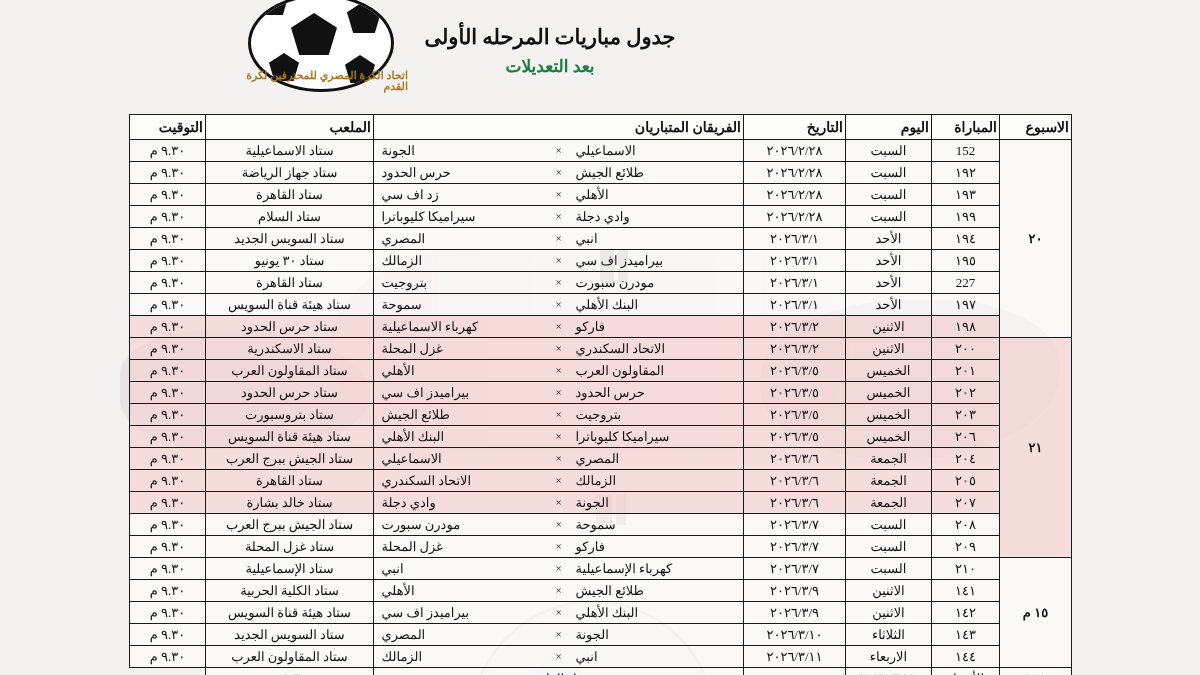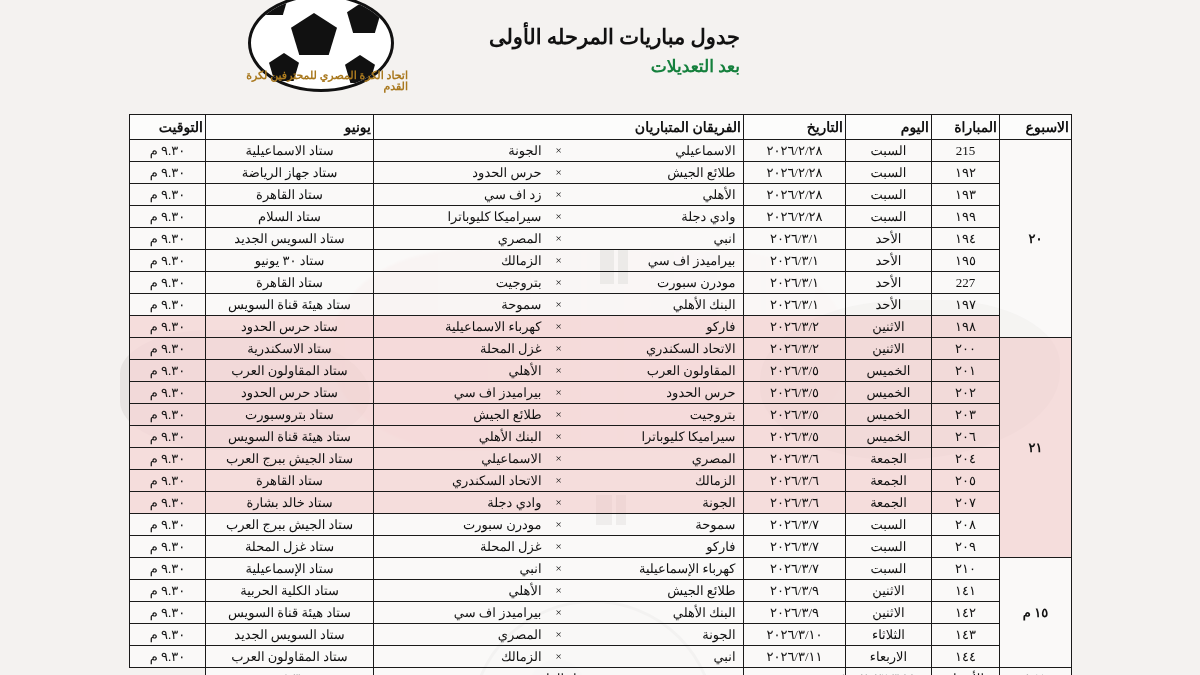--- a/index.html
+++ b/index.html
@@ -112,22 +112,23 @@
     text-align: right;
     color: #a9791f;
     font-size: 11px;
     line-height: 11px;
     font-weight: bold;
     font-family: Liberation Serif, serif;
   }
 
   .title-block {
     position: absolute;
-    right: 460px;
+    right: 440px;
     top: 22px;
+    text-align: center;
     width: 420px;
   }
   .title-line {
     font-size: 21px;
     font-weight: bold;
     color: #111;
     line-height: 30px;
     letter-spacing: 0.5px;
   }
   .title-sub {
@@ -182,21 +183,21 @@
     padding: 0;
   }
   .teams-inner {
     display: flex;
     align-items: center;
     justify-content: center;
     gap: 0;
   }
   .team-a, .team-b {
     width: 160px;
-    text-align: right;
+    text-align: left;
     font-size: 13px;
   }
   .vs {
     width: 34px;
     text-align: center;
     font-size: 11px;
     color: #111;
   }
   tr.hl td { background: rgba(246,214,214,0.75); }
   td.week-cell {
@@ -245,28 +246,28 @@
           <col class="c-stad">
           <col class="c-time">
       </colgroup>
       <thead>
         <tr>
           <th>الاسبوع</th>
           <th>المباراة</th>
           <th>اليوم</th>
           <th>التاريخ</th>
           <th>الفريقان المتباريان</th>
-          <th>يونيو</th>
+          <th>الملعب</th>
           <th>التوقيت</th>
         </tr>
       </thead>
       <tbody id="tbody">
           <tr>
             <td class="week-cell" rowspan="9">٢٠</td>
-            <td>215</td>
+            <td>152</td>
             <td>السبت</td>
             <td>٢٠٢٦/٢/٢٨</td>
             <td class="teams">
               <div class="teams-inner">
                 <span class="team-a">الاسماعيلي</span>
                 <span class="vs">×</span>
                 <span class="team-b">الجونة</span>
               </div>
             </td>
             <td class="stad">ستاد الاسماعيلية</td>

